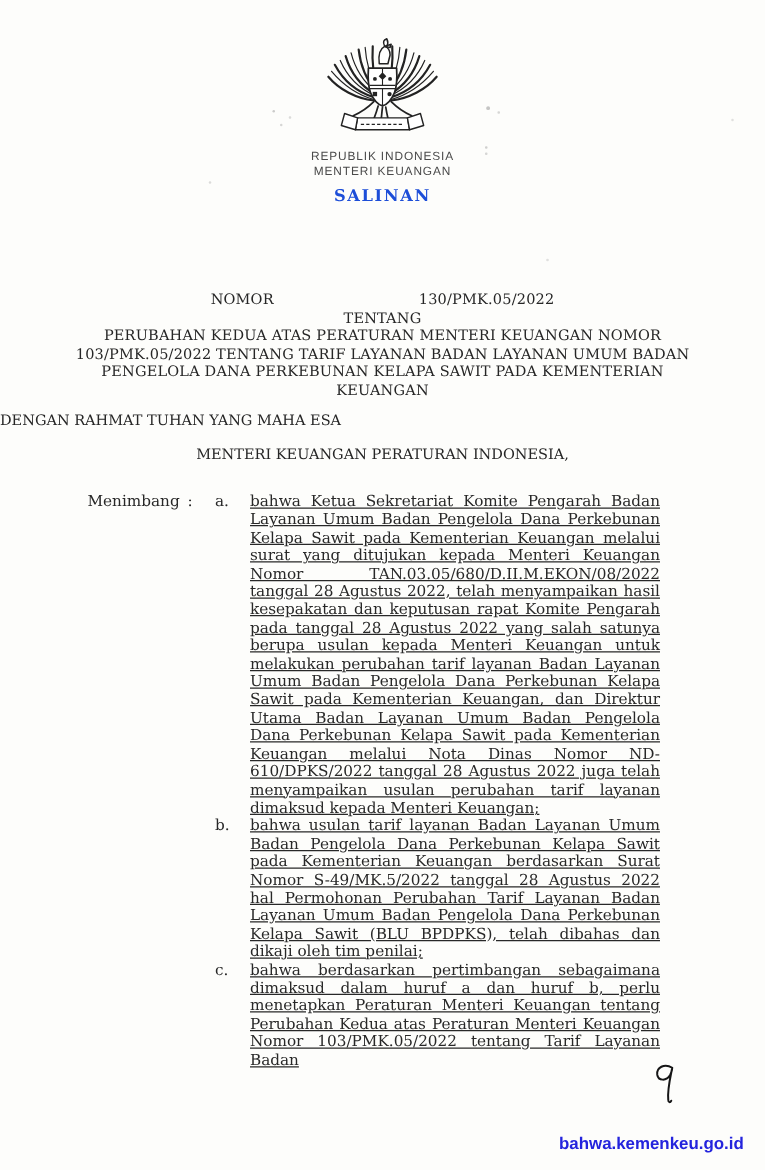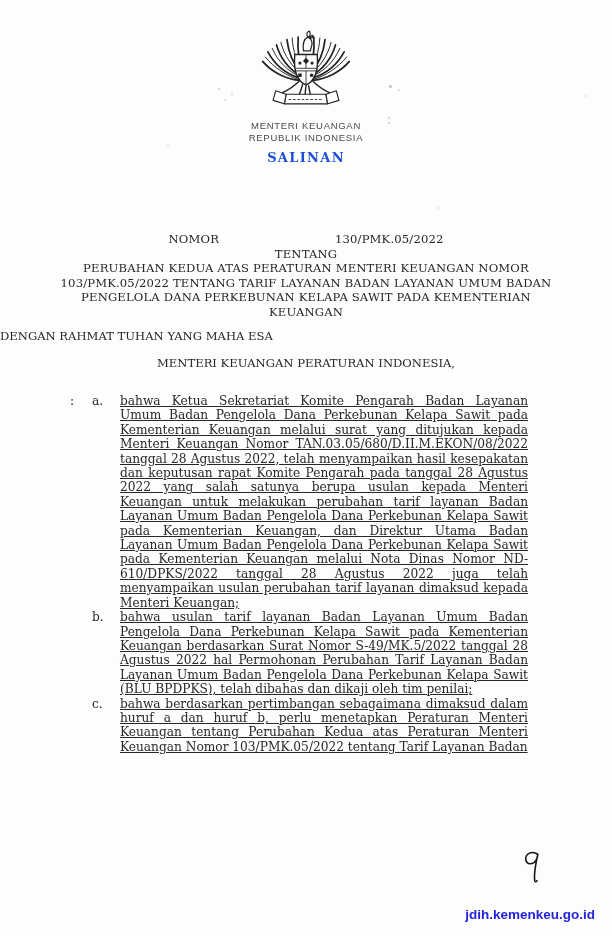--- a/index.html
+++ b/index.html
@@ -128,41 +128,42 @@
         </g>
         <g fill="#ffffff" stroke="#232323" stroke-width="1.3" stroke-linejoin="round">
           <path d="M37,74 L83,74 L85,85 L35,85 Z"></path>
           <path d="M37,74 L25,70 L22,81 L35,85 Z"></path>
           <path d="M83,74 L95,70 L98,81 L85,85 Z"></path>
         </g>
         <path d="M40,80 L80,80" stroke="#232323" stroke-width="1" stroke-dasharray="3,2" fill="none"></path>
       </svg>
     </div>
     <div class="ministry">
+      <div>REPUBLIK INDONESIA</div>
       <div>MENTERI KEUANGAN</div>
-      <div>REPUBLIK INDONESIA</div>
     </div>
     <div class="salinan">SALINAN</div>
   </div>
 
   <div class="title-block">
     <div class="nomor-line">
       <span>NOMOR</span>
       <span class="gap"></span>
       <span>130/PMK.05/2022</span>
     </div>
     <div>TENTANG</div>
     <div>PERUBAHAN KEDUA ATAS PERATURAN MENTERI KEUANGAN NOMOR 103/PMK.05/2022 TENTANG TARIF LAYANAN BADAN LAYANAN UMUM BADAN PENGELOLA DANA PERKEBUNAN KELAPA SAWIT PADA KEMENTERIAN KEUANGAN</div>
   </div>
 
   <div class="invocation">DENGAN RAHMAT TUHAN YANG MAHA ESA</div>
   <div class="authority">MENTERI KEUANGAN PERATURAN INDONESIA,</div>
 
   <div class="considerations">
     <div class="cons-row">
+      <div class="cons-label">Menimbang</div>
       <div class="cons-colon">:</div>
       <div class="cons-items">
         <div class="cons-item">
           <div class="cons-item-label">a.</div>
           <div class="cons-item-text">bahwa Ketua Sekretariat Komite Pengarah Badan Layanan Umum Badan Pengelola Dana Perkebunan Kelapa Sawit pada Kementerian Keuangan melalui surat yang ditujukan kepada Menteri Keuangan Nomor TAN.03.05/680/D.II.M.EKON/08/2022 tanggal 28 Agustus 2022, telah menyampaikan hasil kesepakatan dan keputusan rapat Komite Pengarah pada tanggal 28 Agustus 2022 yang salah satunya berupa usulan kepada Menteri Keuangan untuk melakukan perubahan tarif layanan Badan Layanan Umum Badan Pengelola Dana Perkebunan Kelapa Sawit pada Kementerian Keuangan, dan Direktur Utama Badan Layanan Umum Badan Pengelola Dana Perkebunan Kelapa Sawit pada Kementerian Keuangan melalui Nota Dinas Nomor ND-610/DPKS/2022 tanggal 28 Agustus 2022 juga telah menyampaikan usulan perubahan tarif layanan dimaksud kepada Menteri Keuangan;</div>
         </div>
         <div class="cons-item">
           <div class="cons-item-label">b.</div>
           <div class="cons-item-text">bahwa usulan tarif layanan Badan Layanan Umum Badan Pengelola Dana Perkebunan Kelapa Sawit pada Kementerian Keuangan berdasarkan Surat Nomor S-49/MK.5/2022 tanggal 28 Agustus 2022 hal Permohonan Perubahan Tarif Layanan Badan Layanan Umum Badan Pengelola Dana Perkebunan Kelapa Sawit (BLU BPDPKS), telah dibahas dan dikaji oleh tim penilai;</div>
         </div>
@@ -173,15 +174,15 @@
       </div>
     </div>
   </div>
 
   <div class="paraf">
     <svg viewBox="0 0 30 44" width="24" height="36" aria-hidden="true">
       <path d="M21,6 C13,1 5,6 6,13 C7,19 15,20 19,13 C21,9 21,6 21,6 C19,16 16,28 17,38 C17,41 19,41 20,39" fill="none" stroke="#161616" stroke-width="2" stroke-linecap="round"></path>
     </svg>
   </div>
 
-  <a href="#" class="footer-link" style="color: rgb(36, 36, 221);">jdih.kemenkeu.go.id</a>
+  <a href="#" class="footer-link" style="color: rgb(36, 36, 221);">bahwa.kemenkeu.go.id</a>
 
 </div>
 
 </body></html>

